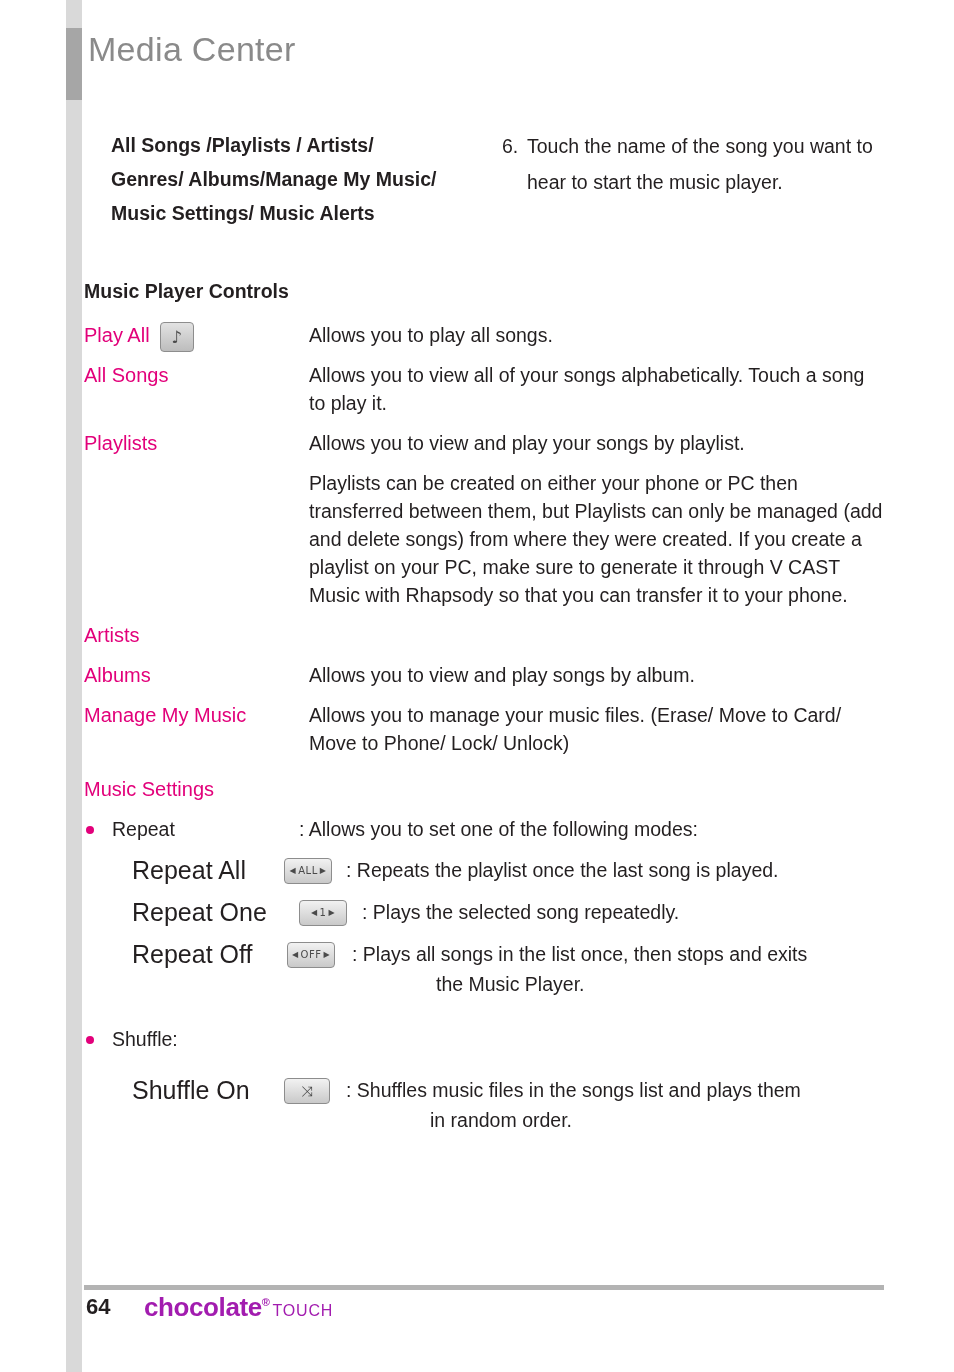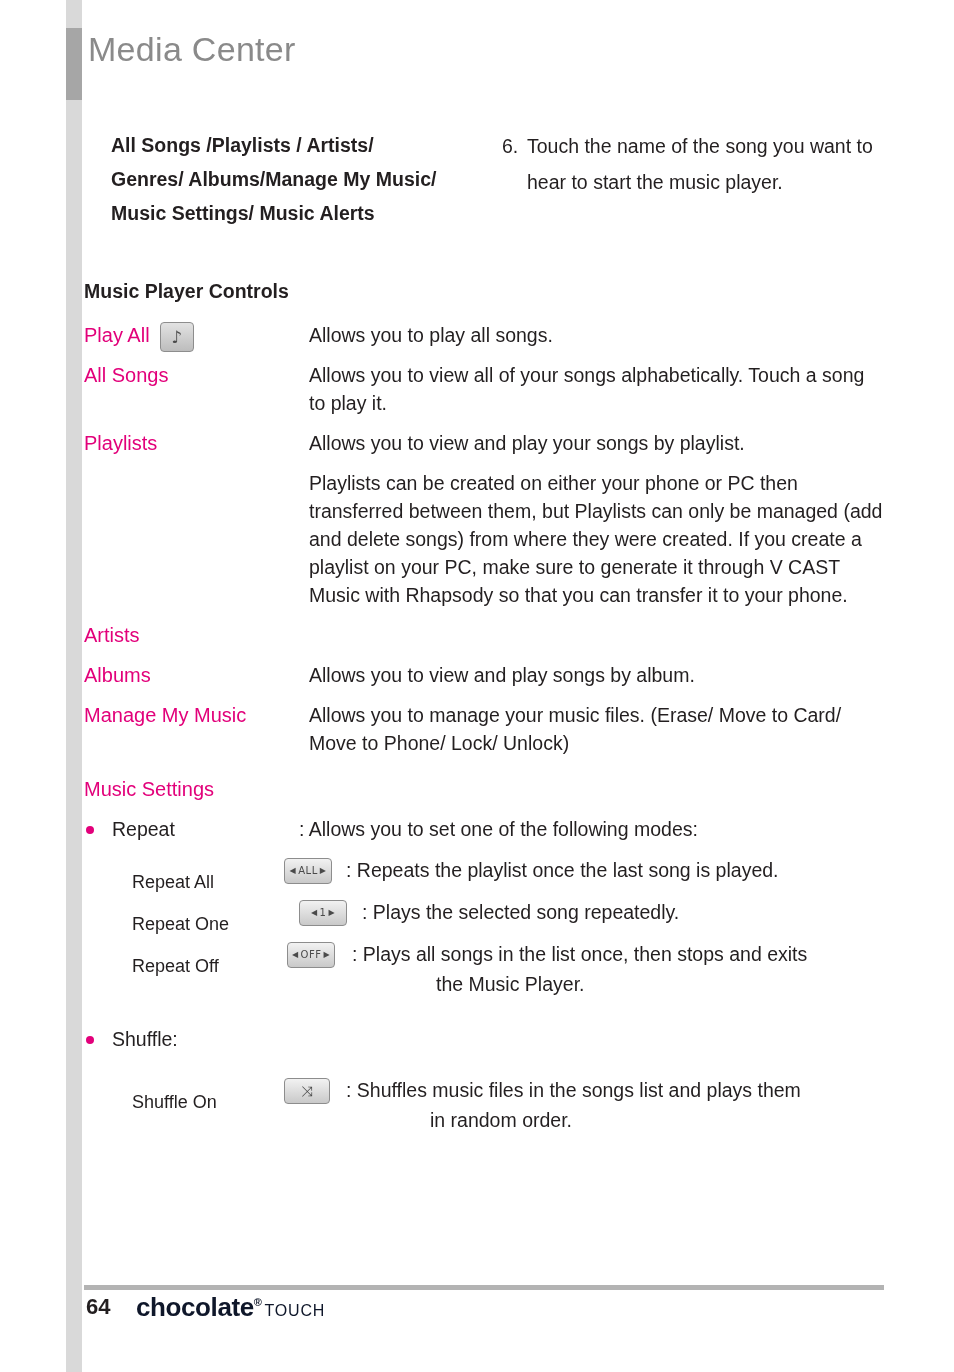--- a/index.html
+++ b/index.html
@@ -163,22 +163,22 @@
     line-height: 28px;
   }
   .sub-row {
     position: relative;
     margin-top: 12px;
     min-height: 30px;
   }
   .sub-label {
     position: absolute;
     left: 48px;
-    top: 12px;
-    font-size: 18px;
+    top: 0;
+    font-size: 25px;
     line-height: 30px;
     white-space: nowrap;
   }
   .sub-icon {
     position: absolute;
     top: 3px;
   }
   .sub-desc {
     font-size: 19.5px;
     line-height: 30px;
@@ -245,25 +245,25 @@
   .page-num {
     position: absolute;
     left: 86px;
     top: 1294px;
     font-size: 22px;
     font-weight: bold;
     color: #231f20;
   }
   .brand {
     position: absolute;
-    left: 136px;
+    left: 144px;
     top: 1292px;
     font-size: 26px;
     font-weight: bold;
-    color: #0f172a;
+    color: #a21caf;
     letter-spacing: -0.4px;
   }
   .brand .reg {
     font-size: 11px;
     vertical-align: super;
   }
   .brand .touch {
     font-size: 16px;
     font-weight: normal;
     letter-spacing: 0.8px;

